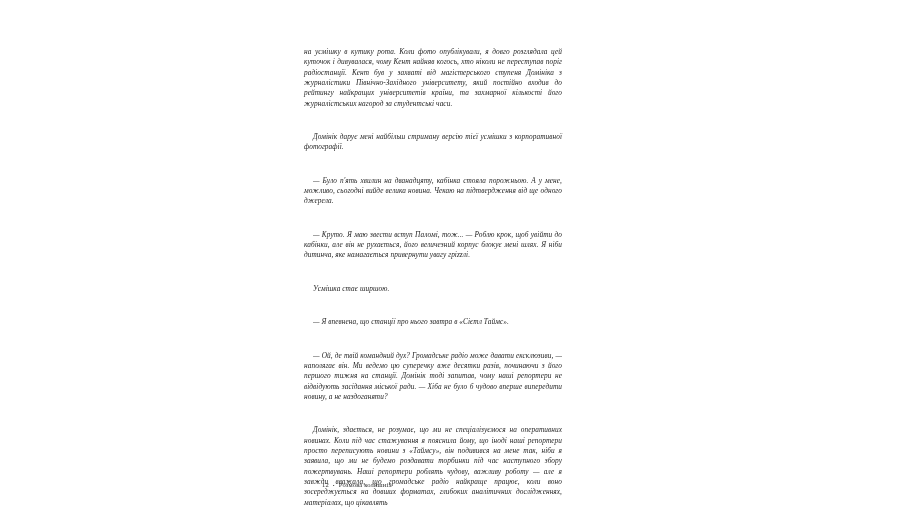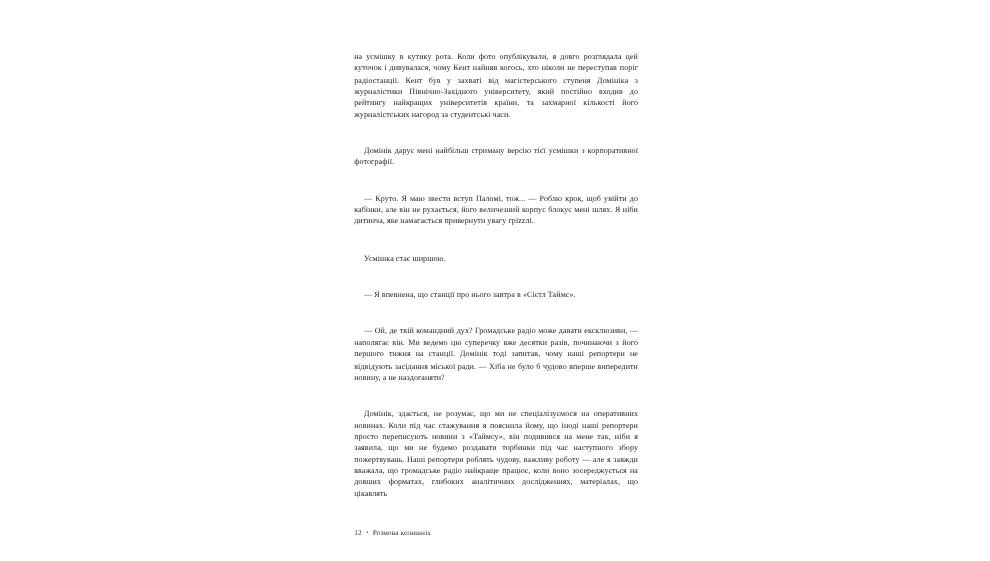--- a/index.html
+++ b/index.html
@@ -15,23 +15,24 @@
     color: #1a1a1a;
   }
   .page {
     position: relative;
     width: 900px;
     height: 510px;
     background: #ffffff;
   }
   .text-column {
     position: absolute;
-    left: 322px;
+    left: 304px;
     top: 47px;
     width: 258px;
+    font-style: italic;
   }
   .para {
     margin: 0;
     font-size: 7.3px;
     line-height: 10.35px;
     text-align: justify;
     text-justify: inter-word;
     hyphens: manual;
     color: #1d1d1d;
     letter-spacing: 0.01em;
@@ -64,20 +65,21 @@
   }
 </style>
 </head>
 <body>
 
 <div class="page">
 
   <div class="text-column">
     <p class="para">на усмішку в кутику рота. Коли фото опублікували, я довго розглядала цей куточок і дивувалася, чому Кент найняв когось, хто ніколи не переступав поріг радіостанції. Кент був у захваті від магістерського ступеня Домініка з журналістики Північно-Західного університету, який постійно входив до рейтингу найкращих університетів країни, та захмарної кількості його журналістських нагород за студентські часи.</p>
     <p class="para indent">Домінік дарує мені найбільш стриману версію тієї усмішки з корпоративної фотографії.</p>
+    <p class="para indent">— Було п'ять хвилин на дванадцяту, кабінка стояла порожньою. А у мене, можливо, сьогодні вийде велика новина. Чекаю на підтвердження від ще одного джерела.</p>
     <p class="para indent">— Круто. Я маю звести вступ Паломі, тож... — Роблю крок, щоб увійти до кабінки, але він не рухається, його величезний корпус блокує мені шлях. Я ніби дитинча, яке намагається привернути увагу грizzлі.</p>
     <p class="para indent">Усмішка стає ширшою.</p>
     <p class="para indent">— Я впевнена, що станції про нього завтра в «Сієтл Таймс».</p>
     <p class="para indent">— Ой, де твій командний дух? Громадське радіо може давати ексклюзиви, — наполягає він. Ми ведемо цю суперечку вже десятки разів, починаючи з його першого тижня на станції. Домінік тоді запитав, чому наші репортери не відвідують засідання міської ради. — Хіба не було б чудово вперше випередити новину, а не наздоганяти?</p>
     <p class="para indent">Домінік, здається, не розумає, що ми не спеціалізуємося на оперативних новинах. Коли під час стажування я пояснила йому, що іноді наші репортери просто переписують новини з «Таймсу», він подивився на мене так, ніби я заявила, що ми не будемо роздавати торбинки під час наступного збору пожертвувань. Наші репортери роблять чудову, важливу роботу — але я завжди вважала, що громадське радіо найкраще працює, коли воно зосереджується на довших форматах, глибоких аналітичних дослідженнях, матеріалах, що цікавлять</p>
   </div>
 
   <div class="footer">
     <span class="pagenum">12</span><span class="sep">•</span><span class="running-title">Розмова колишніх</span>
   </div>

